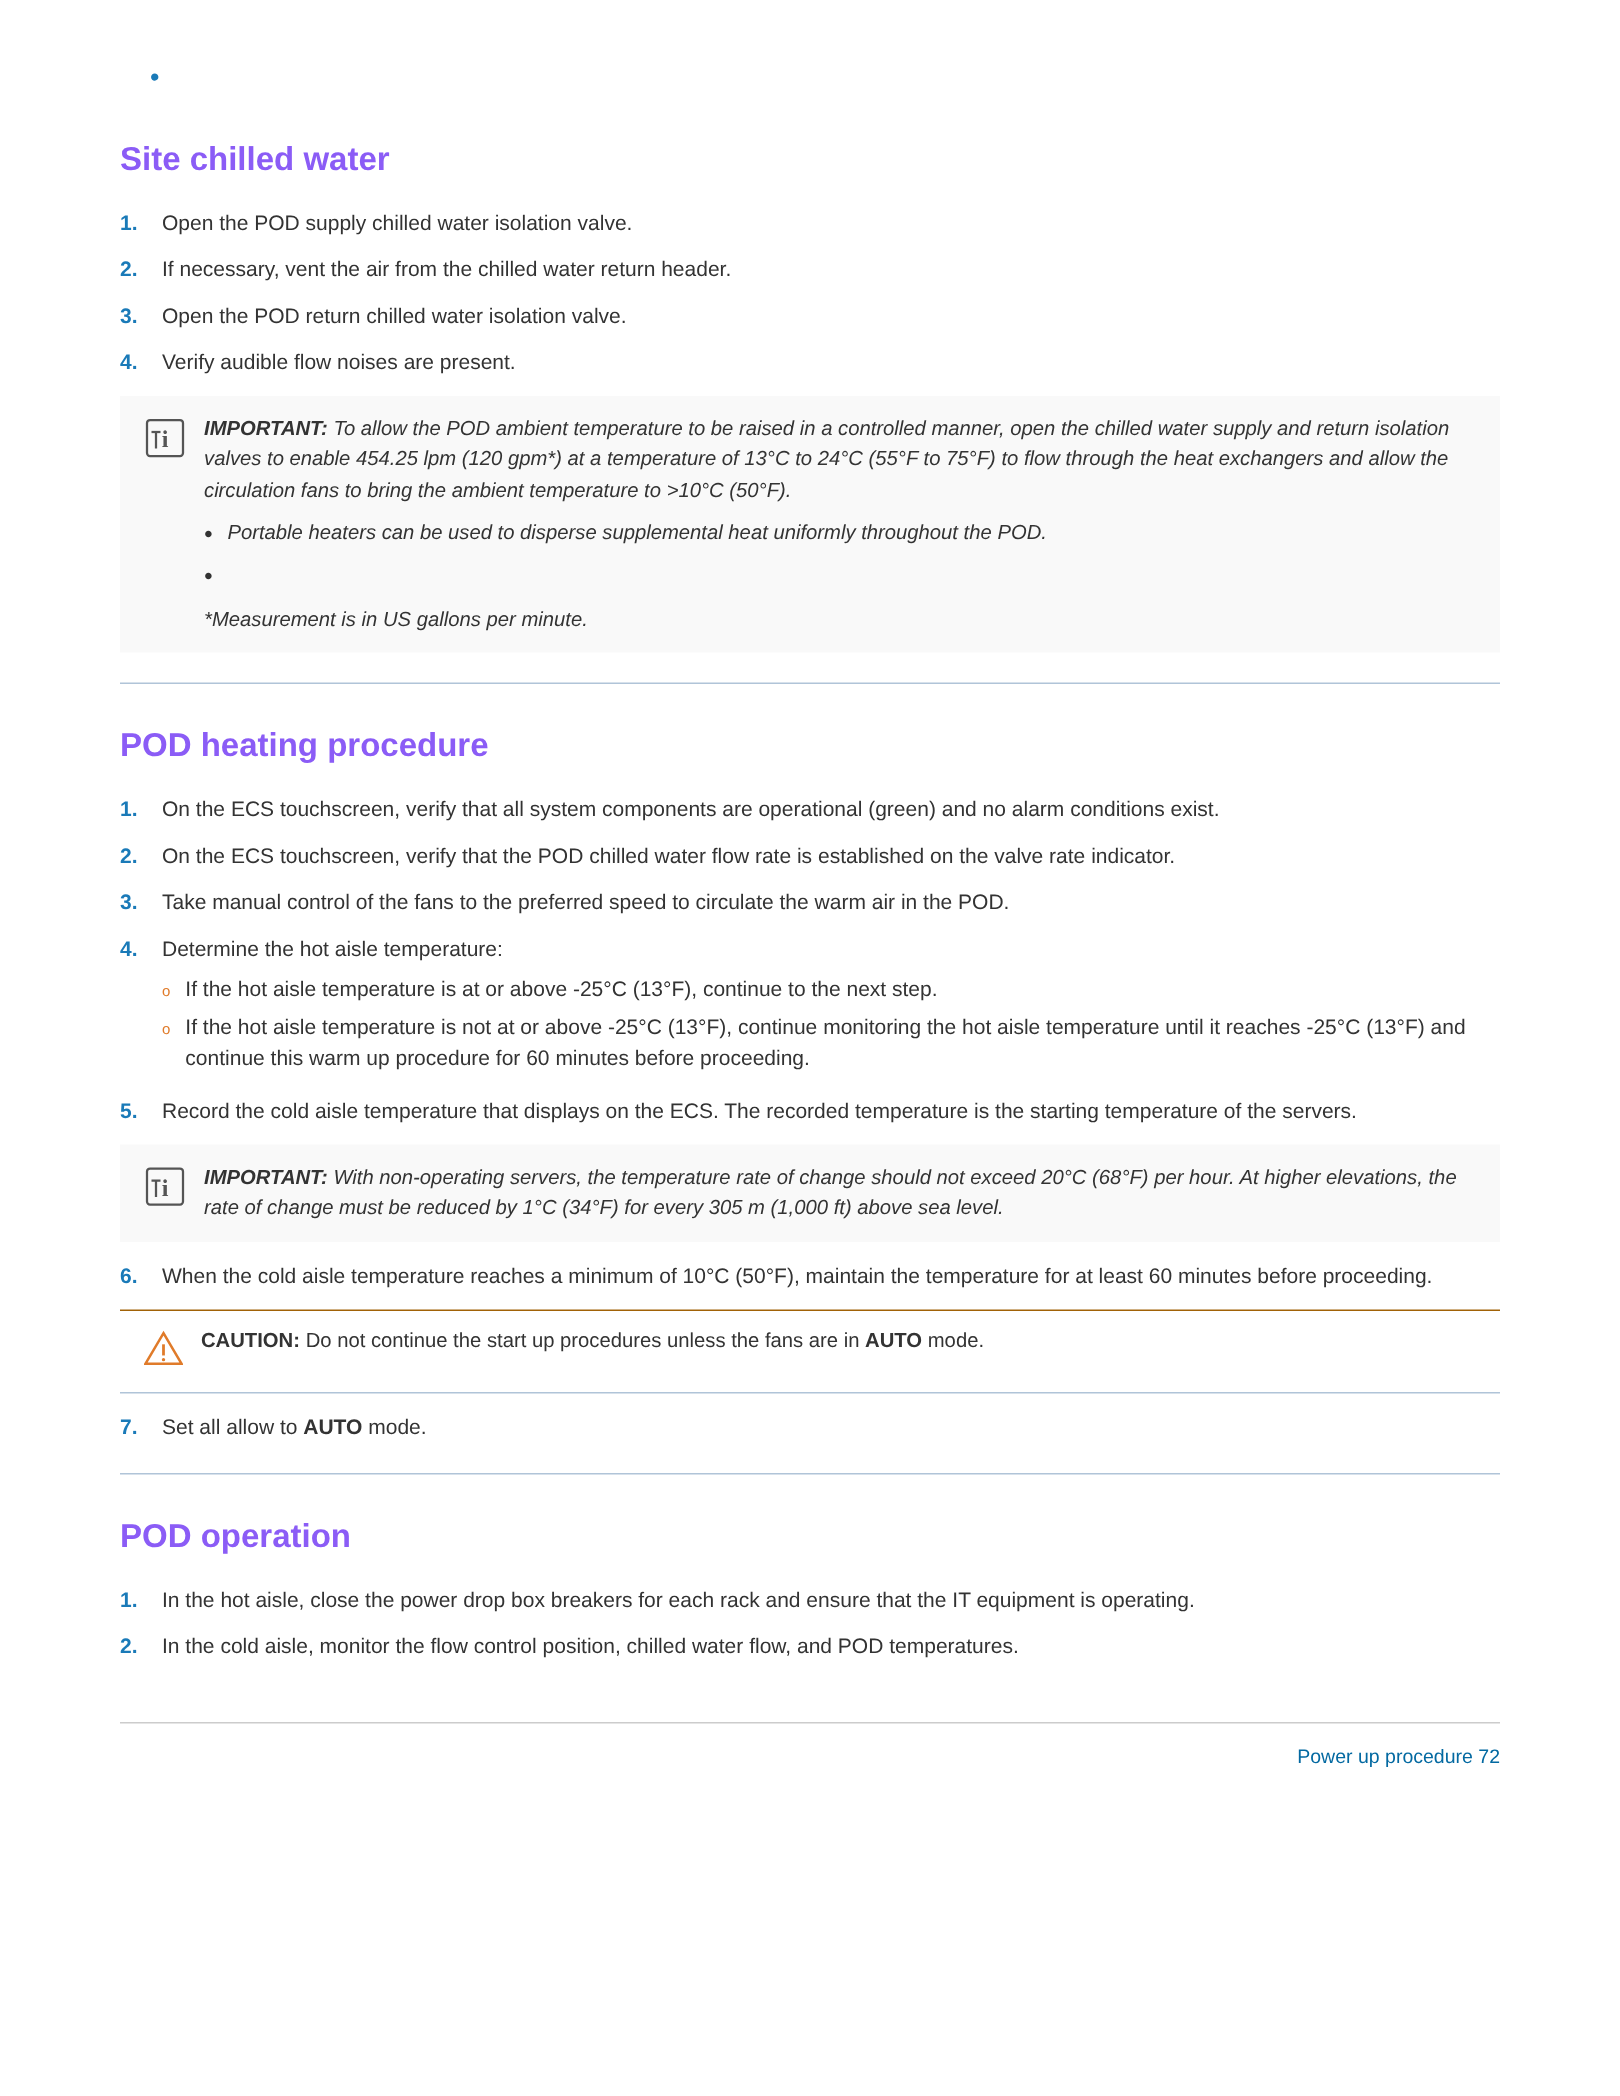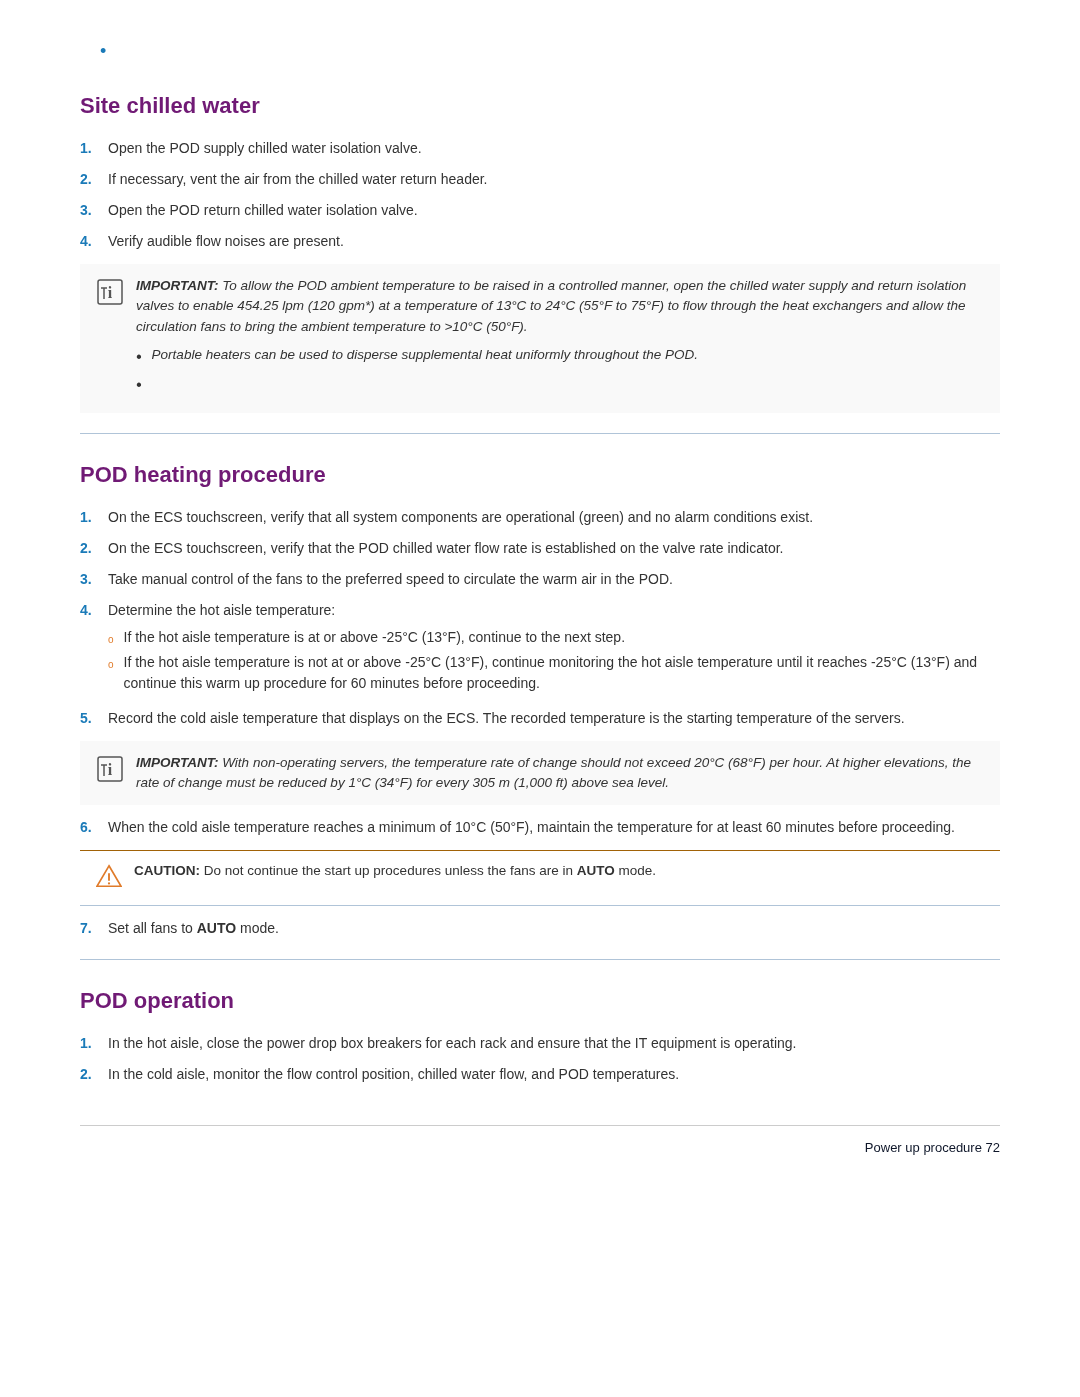--- a/index.html
+++ b/index.html
@@ -20,21 +20,21 @@
       margin-left: 20px;
     }
     .intro-bullet .bullet-dot {
       color: #1a7ab8;
       font-size: 18px;
       margin-right: 10px;
       margin-top: -2px;
       flex-shrink: 0;
     }
     h2 {
-      color: #701a75;
+      color: #8b5cf6;
       font-size: 22px;
       font-weight: bold;
       margin-bottom: 16px;
       margin-top: 24px;
     }
     .section {
       margin-bottom: 10px;
     }
     .ordered-list {
       list-style: none;
@@ -135,21 +135,21 @@
       font-size: 13.5px;
     }
     .caution-label {
       font-weight: bold;
     }
     .footer-bar {
       display: flex;
       justify-content: flex-end;
       align-items: center;
       margin-top: 40px;
-      color: #0f172a;
+      color: #0369a1;
       font-size: 13px;
       border-top: 1px solid #ccc;
       padding-top: 12px;
     }
     .section-top-rule {
       border: none;
       border-top: 1px solid #b0c4d8;
       margin: 20px 0 16px 0;
     }
   </style>
@@ -194,20 +194,21 @@
       <span class="important-label">IMPORTANT:</span><span> To allow the POD ambient temperature to be raised in a controlled manner, open the chilled water supply and return isolation valves to enable 454.25 lpm (120 gpm*) at a temperature of 13°C to 24°C (55°F to 75°F) to flow through the heat exchangers and allow the circulation fans to bring the ambient temperature to &gt;10°C (50°F).</span>
       <ul class="sub-bullets">
         <li>
           <span class="sub-dot">•</span>
           <span>Portable heaters can be used to disperse supplemental heat uniformly throughout the POD.</span>
         </li>
         <li>
           <span class="sub-dot">•</span>
         </li>
       </ul>
+      <div class="note-footnote">*Measurement is in US gallons per minute.</div>
     </div>
   </div>
 </div>
 
 <hr class="section-top-rule">
 
 <div class="section">
   <h2>POD heating procedure</h2>
   <ol class="ordered-list">
     <li>
@@ -275,21 +276,21 @@
     </div>
     <div class="caution-content">
       <span class="caution-label">CAUTION:</span><span> Do not continue the start up procedures unless the fans are in </span><strong>AUTO</strong><span> mode.</span>
     </div>
   </div>
 
   <ol class="ordered-list">
     <li>
       <span class="num" style="color:#1a7ab8; font-weight:bold;">7.</span>
       <span class="content">
-        <span>Set all fans to </span><strong>AUTO</strong><span> mode.</span>
+        <span>Set all allow to </span><strong>AUTO</strong><span> mode.</span>
       </span>
     </li>
   </ol>
 </div>
 
 <hr class="section-top-rule">
 
 <div class="section">
   <h2>POD operation</h2>
   <ol class="ordered-list">

